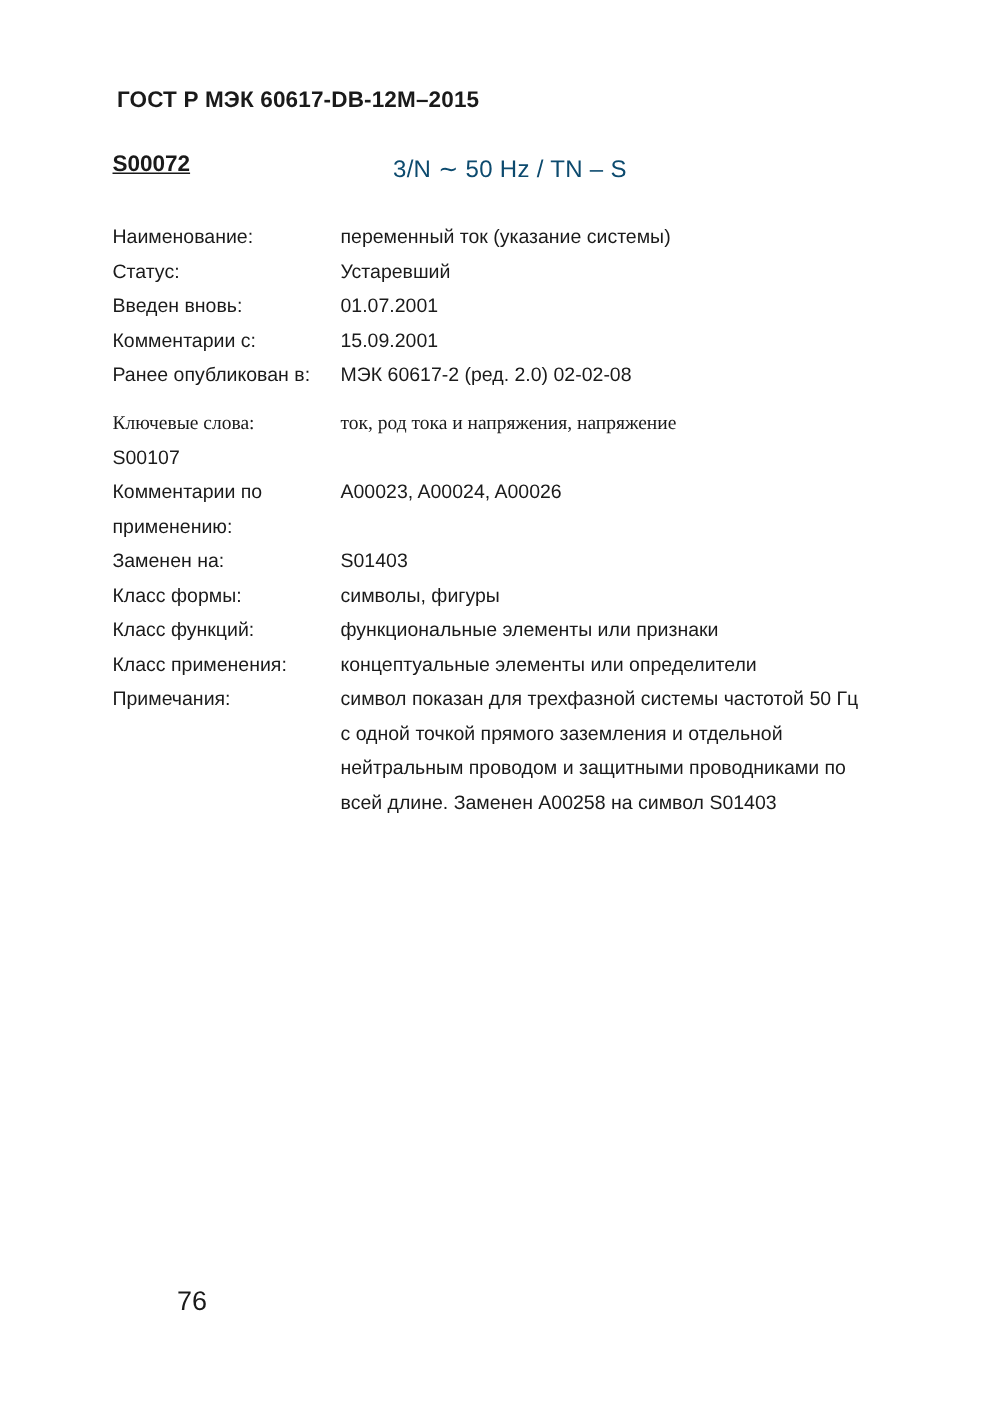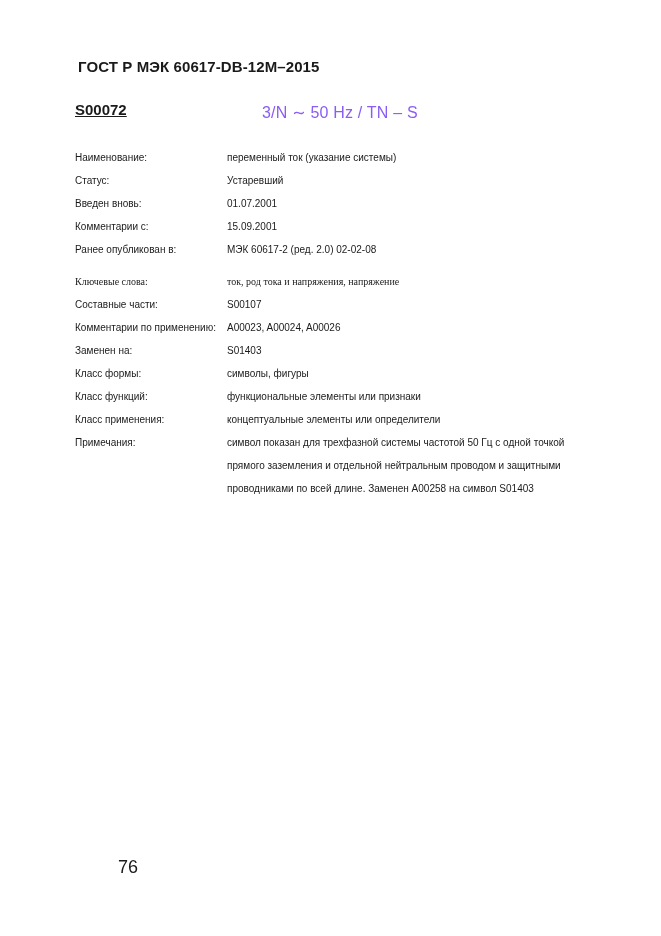--- a/index.html
+++ b/index.html
@@ -7,24 +7,24 @@
       width: 661px; height: 936px; background: #ffffff; position: relative;
       font-family: "Liberation Sans", sans-serif; color: #1a1a1a; overflow: hidden;
     }
     .doc-header {
       position: absolute; left: 78px; top: 58px; font-size: 15px; font-weight: bold; letter-spacing: 0.1px;
     }
     .symbol-code {
       position: absolute; left: 75px; top: 101px; font-size: 15px; font-weight: bold; text-decoration: underline;
     }
     .symbol-formula {
-      position: absolute; left: 262px; top: 103px; font-size: 16px; color: #8b5cf6; letter-spacing: 0.2px;
+      position: absolute; left: 262px; top: 103px; font-size: 16px; color: #0c4a6e; letter-spacing: 0.2px;
     }
     .field-list { position: absolute; left: 75px; top: 146px; width: 520px; }
-    .field-row { display: flex; font-size: 10px; line-height: 23px; }
+    .field-row { display: flex; font-size: 13px; line-height: 23px; }
     .field-row.gap { margin-top: 9px; font-family: Liberation Serif, serif; }
     .field-label { width: 152px; flex-shrink: 0; }
     .field-value { width: 350px; }
     .page-number { position: absolute; left: 75px; top: 857px; font-size: 18px; margin-left: 43px; }
   </style>
 </head>
 <body>
 
 <div class="doc-header">ГОСТ Р МЭК 60617-DB-12M–2015</div>
 
@@ -51,21 +51,20 @@
   <div class="field-row">
     <div class="field-label">Ранее опубликован в:</div>
     <div class="field-value">МЭК 60617-2 (ред. 2.0) 02-02-08</div>
   </div>
 
   <div class="field-row gap">
     <div class="field-label">Ключевые слова:</div>
     <div class="field-value">ток, род тока и напряжения, напряжение</div>
   </div>
   <div class="field-row">
-    <div class="field-label">Составные части:</div>
     <div class="field-value">S00107</div>
   </div>
   <div class="field-row">
     <div class="field-label">Комментарии по применению:</div>
     <div class="field-value">A00023, A00024, A00026</div>
   </div>
   <div class="field-row">
     <div class="field-label">Заменен на:</div>
     <div class="field-value">S01403</div>
   </div>

